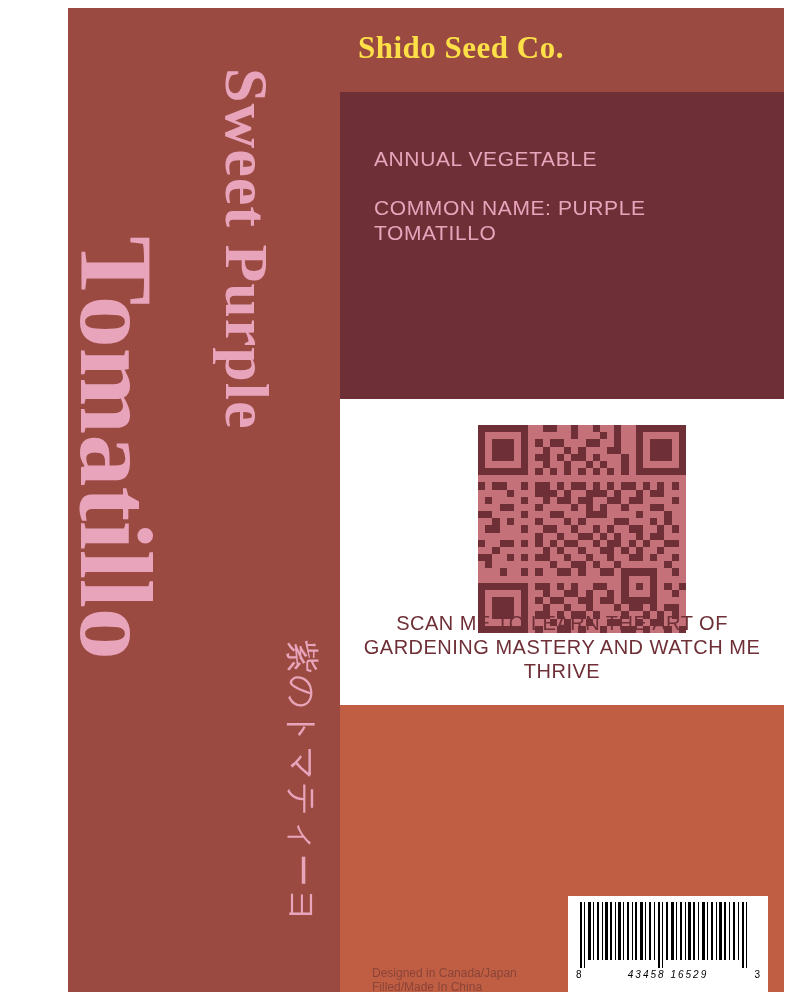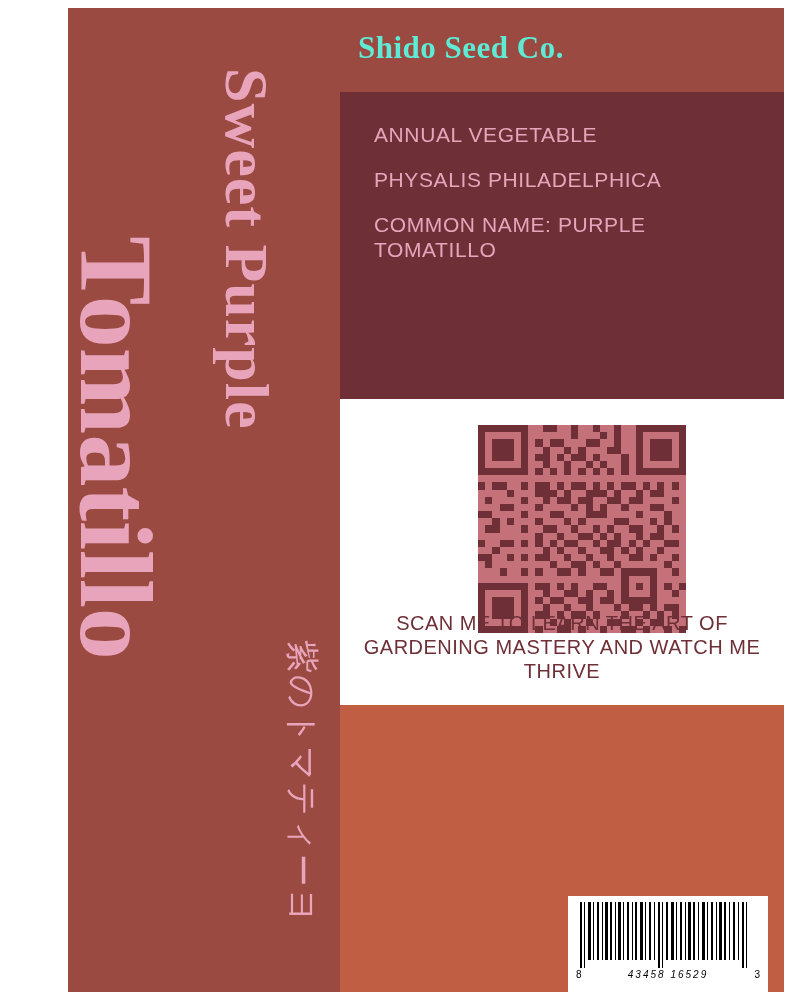--- a/index.html
+++ b/index.html
@@ -27,21 +27,21 @@
   #brand {
     position: absolute;
     left: 0;
     top: 22px;
     width: 716px;
     text-align: center;
     font-family: "Liberation Serif", serif;
     font-weight: bold;
     font-size: 31px;
     letter-spacing: 0.5px;
-    color: #5eead4;
+    color: #fde047;
     padding-left: 70px;
     box-sizing: border-box;
   }
 
   
   #info-block {
     position: absolute;
     left: 272px;
     top: 84px;
     width: 444px;
@@ -53,20 +53,21 @@
     left: 34px;
     top: 30px;
     width: 390px;
   }
   .info-line {
     color: #e8a4bb;
     font-size: 21px;
     letter-spacing: 0.6px;
     line-height: 25px;
     margin-bottom: 20px;
+    margin-top: 24px;
   }
 
   
   #qr-panel {
     position: absolute;
     left: 272px;
     top: 391px;
     width: 484px;
     height: 306px;
     background: #ffffff;
@@ -177,21 +178,20 @@
 </head>
 <body>
 
 <div id="packet">
 
   <div id="brand">Shido Seed Co.</div>
 
   <div id="info-block">
     <div id="info-list">
       <div class="info-line">ANNUAL VEGETABLE</div>
-      <div class="info-line">PHYSALIS PHILADELPHICA</div>
       <div class="info-line">COMMON NAME: PURPLE TOMATILLO</div>
     </div>
   </div>
 
   <div id="qr-panel">
     <div id="qr-wrap">
       <svg width="208" height="208" viewBox="0 0 29 29" shape-rendering="crispEdges" aria-hidden="true">
         <rect width="29" height="29" fill="#c4717a"></rect>
         <g fill="#6e2f37">
 
@@ -405,20 +405,24 @@
     </div>
     <div id="scan-text">SCAN ME TO LEARN THE ART OF GARDENING MASTERY AND WATCH ME THRIVE</div>
   </div>
 
   <div id="bottom-panel"></div>
 
   <div id="title-sub">Sweet Purple</div>
   <div id="title-main">Tomatillo</div>
   <div id="title-jp">紫のトマティーヨ</div>
 
+  <div id="origin">
+    <div>Designed in Canada/Japan</div>
+    <div>Filled/Made In China</div>
+  </div>
 
   <div id="barcode">
     <svg width="184" height="66" viewBox="0 0 184 66" shape-rendering="crispEdges" aria-hidden="true">
       <rect width="184" height="66" fill="#ffffff"></rect>
       <g fill="#000000">
         <rect x="4" y="0" width="2" height="66"></rect>
         <rect x="8" y="0" width="1" height="66"></rect>
         <rect x="12" y="0" width="3" height="58"></rect>
         <rect x="17" y="0" width="1" height="58"></rect>
         <rect x="21" y="0" width="2" height="58"></rect>

